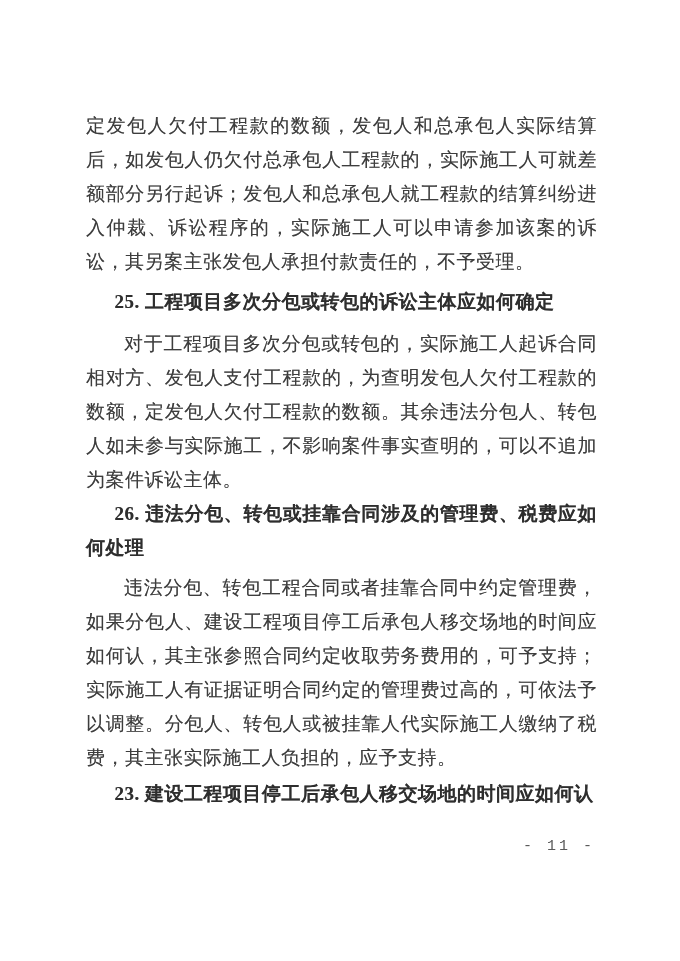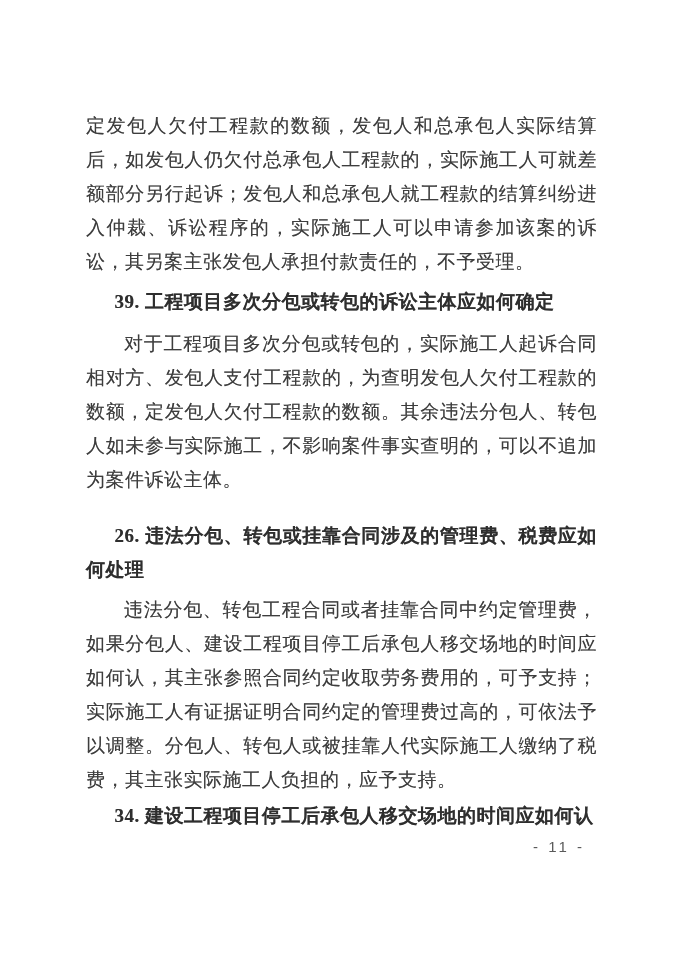--- a/index.html
+++ b/index.html
@@ -42,43 +42,43 @@
     text-indent: 1.5em;
     text-align: justify;
     text-justify: inter-ideograph;
     letter-spacing: 0.5px;
     margin: 0;
     color: #2e2e2e;
     text-shadow: 0 0 0.4px rgba(46,46,46,0.55);
   }
   .mt-h25 { margin-top: 6px; }
   .mt-p25 { margin-top: 8px; }
-  .mt-h26 { margin-top: 22px; }
+  .mt-h26 { margin-top: 0; }
   .mt-p26 { margin-top: 6px; }
   .mt-h27 { margin-top: 2px; }
   .page-number {
     position: absolute;
     top: 836px;
     left: 519px;
     width: 80px;
     height: 22px;
     text-align: center;
     font-size: 15px;
     line-height: 22px;
     letter-spacing: 3px;
     color: #5a5a5a;
-    font-family: Liberation Sans, sans-serif;
+    font-family: Liberation Mono, monospace;
   }
 </style>
 </head>
 <body>
 
 <div class="page">
   <div class="content">
     <p class="para">定发包人欠付工程款的数额，发包人和总承包人实际结算后，如发包人仍欠付总承包人工程款的，实际施工人可就差额部分另行起诉；发包人和总承包人就工程款的结算纠纷进入仲裁、诉讼程序的，实际施工人可以申请参加该案的诉讼，其另案主张发包人承担付款责任的，不予受理。</p>
-    <p class="heading mt-h25">39. 工程项目多次分包或转包的诉讼主体应如何确定</p>
+    <p class="heading mt-h25">25. 工程项目多次分包或转包的诉讼主体应如何确定</p>
     <p class="para indent mt-p25">对于工程项目多次分包或转包的，实际施工人起诉合同相对方、发包人支付工程款的，为查明发包人欠付工程款的数额，定发包人欠付工程款的数额。其余违法分包人、转包人如未参与实际施工，不影响案件事实查明的，可以不追加为案件诉讼主体。</p>
     <p class="heading mt-h26">26. 违法分包、转包或挂靠合同涉及的管理费、税费应如何处理</p>
     <p class="para indent mt-p26">违法分包、转包工程合同或者挂靠合同中约定管理费，如果分包人、建设工程项目停工后承包人移交场地的时间应如何认，其主张参照合同约定收取劳务费用的，可予支持；实际施工人有证据证明合同约定的管理费过高的，可依法予以调整。分包人、转包人或被挂靠人代实际施工人缴纳了税费，其主张实际施工人负担的，应予支持。</p>
-    <p class="heading mt-h27">34. 建设工程项目停工后承包人移交场地的时间应如何认</p>
+    <p class="heading mt-h27">23. 建设工程项目停工后承包人移交场地的时间应如何认</p>
   </div>
   <div class="page-number">- 11 -</div>
 </div>
 
 </body></html>

